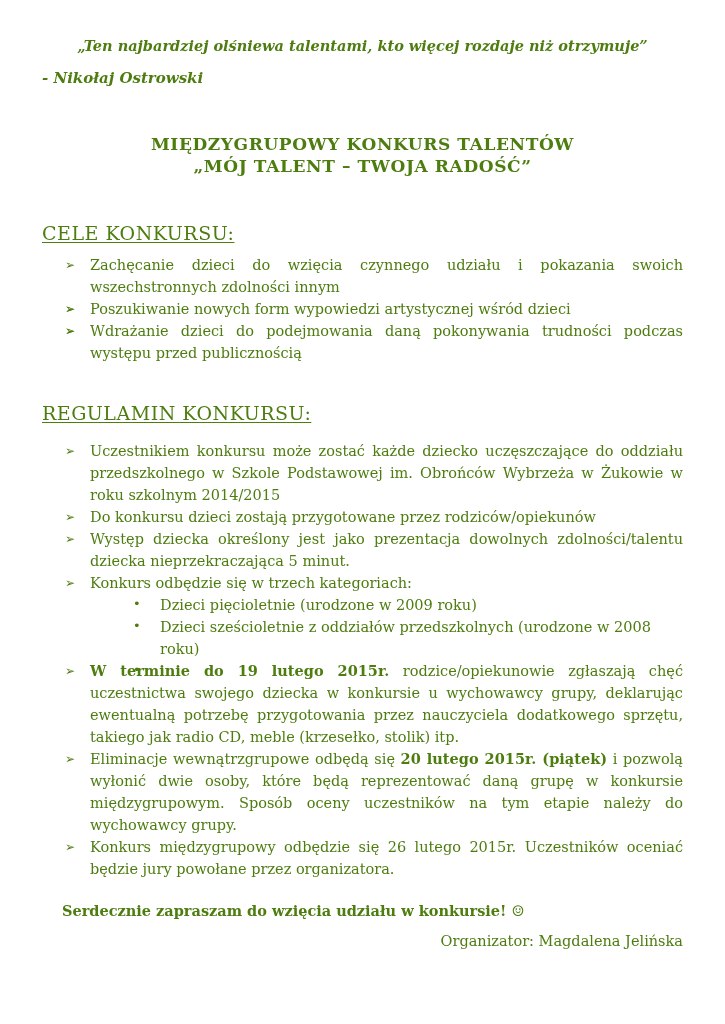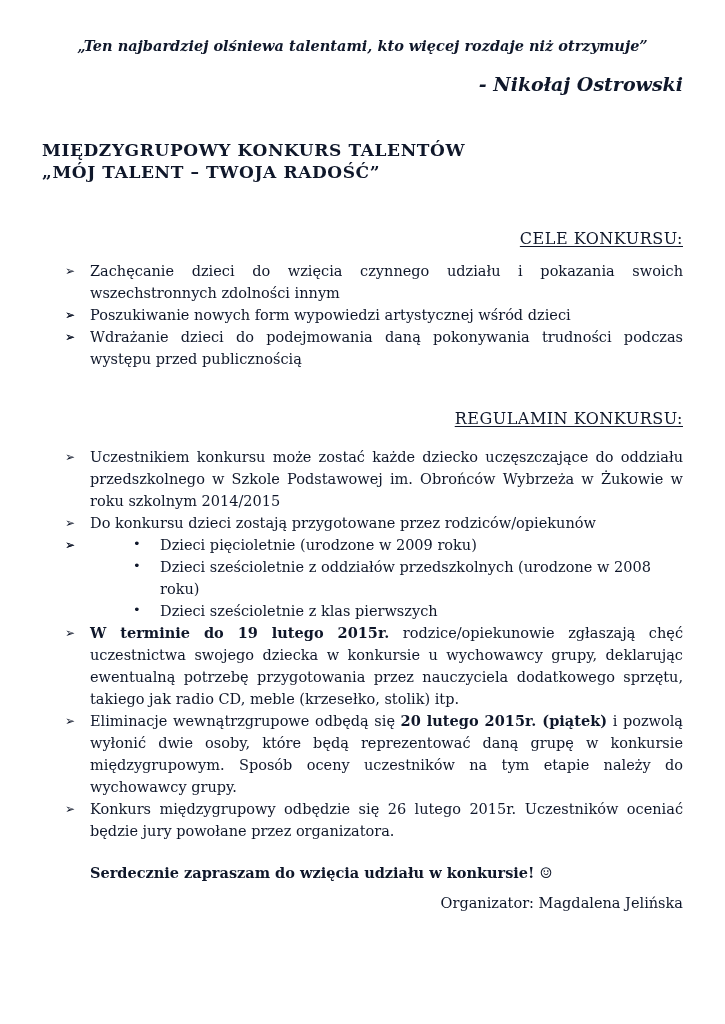--- a/index.html
+++ b/index.html
@@ -9,64 +9,63 @@
     background: #ffffff;
   }
   .page {
     position: relative;
     width: 725px;
     height: 1024px;
     box-sizing: border-box;
     margin: 0 auto;
     padding: 36px 42px 0 42px;
     background: #ffffff;
-    color: #0f172a;
+    color: #4d7c0f;
     font-family: "DejaVu Serif", "Liberation Serif", serif;
     font-size: 14.5px;
     line-height: 22px;
     overflow: hidden;
   }
 
   
   .quote {
     text-align: center;
     font-style: italic;
     font-weight: bold;
     font-size: 14.5px;
     line-height: 20px;
   }
   .quote-attr {
-    margin-top: 18px;
-    text-align: right;
+    margin-top: 12px;
+    text-align: left;
     font-style: italic;
     font-weight: bold;
-    font-size: 19px;
+    font-size: 15px;
     line-height: 20px;
   }
 
   
   .doc-title {
     margin: 45px 0 0 0;
-    text-align: left;
+    text-align: center;
     font-weight: bold;
     font-size: 17px;
     letter-spacing: 0.6px;
     line-height: 22px;
   }
   .doc-title .line2 { }
 
   
   .section-heading {
     font-weight: normal;
-    font-size: 16px;
+    font-size: 19px;
     letter-spacing: 0.5px;
     text-decoration: underline;
     text-underline-offset: 2px;
     margin: 0;
-    text-align: right;
   }
   .heading-goals { margin-top: 45px; }
   .heading-rules { margin-top: 38px; }
 
   
   ul.arrow-list {
     list-style: none;
     margin: 10px 0 0 0;
     padding: 0 0 0 23px;
   }
@@ -97,21 +96,21 @@
     position: relative;
     padding-left: 27px;
     text-align: left;
   }
   .dot-list .marker {
     font-size: 13px;
     top: 0;
   }
 
   .closing {
-    margin: 20px 0 0 48px;
+    margin: 20px 0 0 20px;
     font-weight: bold;
   }
   .organizer {
     margin: 8px 0 0 0;
     text-align: right;
   }
   b { font-weight: bold; }
 </style>
 </head>
 <body>
@@ -155,35 +154,36 @@
     <li>
       <span class="marker">➢</span>
       <span class="li-text">Uczestnikiem konkursu może zostać każde dziecko uczęszczające do oddziału przedszkolnego w Szkole Podstawowej im. Obrońców Wybrzeża w Żukowie w roku szkolnym 2014/2015</span>
     </li>
     <li>
       <span class="marker">➢</span>
       <span class="li-text">Do konkursu dzieci zostają przygotowane przez rodziców/opiekunów</span>
     </li>
     <li>
       <span class="marker">➢</span>
-    </li>
-    <li>
-      <span class="marker">➢</span>
+      <span class="li-text">Występ dziecka określony jest jako prezentacja dowolnych zdolności/talentu dziecka nieprzekraczająca 5 minut.</span>
+    </li>
+    <li>
+      <span class="marker">➢</span>
+      <span class="li-text">Konkurs odbędzie się w trzech kategoriach:</span>
       <ul class="dot-list">
         <li>
           <span class="marker">•</span>
           <span class="li-text">Dzieci pięcioletnie (urodzone w 2009 roku)</span>
         </li>
         <li>
           <span class="marker">•</span>
           <span class="li-text">Dzieci sześcioletnie z oddziałów przedszkolnych (urodzone w 2008 roku)</span>
         </li>
         <li>
           <span class="marker">•</span>
-          <span class="li-text">Dzieci sześcioletnie z klas pierwszych</span>
         </li>
       </ul>
     </li>
     <li>
       <span class="marker">➢</span>
       <b>W terminie do 19 lutego 2015r.</b><span> rodzice/opiekunowie zgłaszają chęć uczestnictwa swojego dziecka w konkursie u wychowawcy grupy, deklarując ewentualną potrzebę przygotowania przez nauczyciela dodatkowego sprzętu, takiego jak radio CD, meble (krzesełko, stolik) itp.</span>
     </li>
     <li>
       <span class="marker">➢</span>
       <span>Eliminacje wewnątrzgrupowe odbędą się </span><b>20 lutego 2015r. (piątek)</b><span> i pozwolą wyłonić dwie osoby, które będą reprezentować daną grupę w konkursie międzygrupowym. Sposób oceny uczestników na tym etapie należy do wychowawcy grupy.</span>

